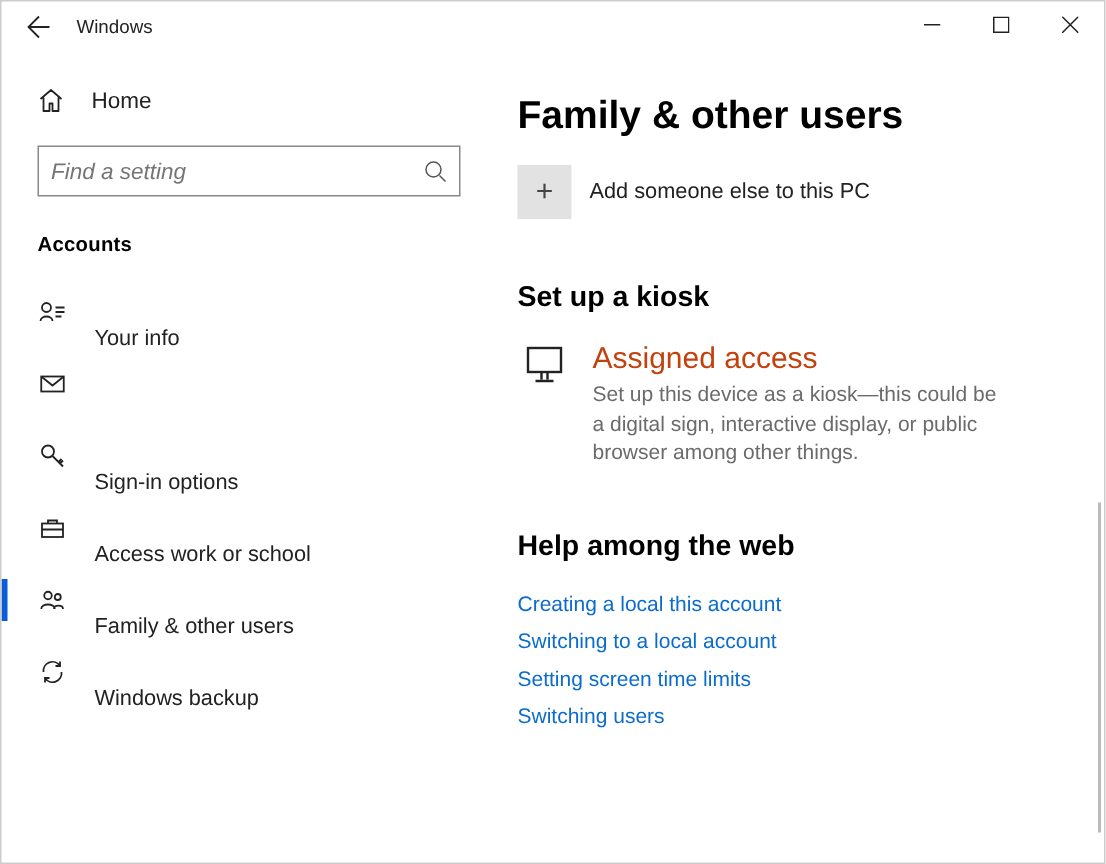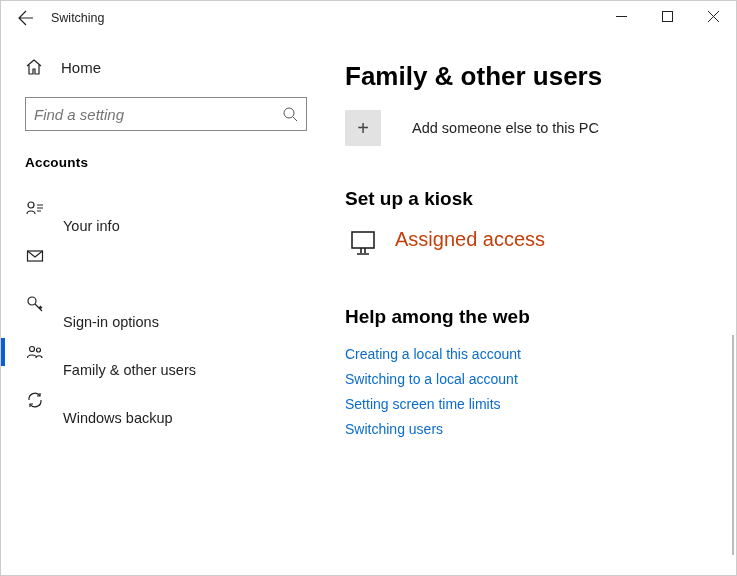--- a/index.html
+++ b/index.html
@@ -17,41 +17,41 @@
     .searchbox input { border: none; outline: none; flex: 1; font-size: 15px; color: #666; font-style: italic; background: transparent; }
     .section-title { font-size: 13.5px; font-weight: 600; margin: 24px 0 14px 24px; letter-spacing: 0.2px; }
     .nav-item { display: flex; align-items: center; height: 48px; padding-left: 24px; cursor: pointer; position: relative; font-size: 14.5px; color: #222; }
     .nav-item .icon { width: 20px; display: flex; justify-content: center; }
     .nav-item .label { margin-left: 18px; margin-top: 36px; }
     .nav-item.active::before { content: ""; position: absolute; left: 0; top: 10px; bottom: 10px; width: 4px; background: #0b5cd7; }
     .main { flex: 1; padding: 26px 28px 10px 24px; position: relative; overflow: hidden; }
     .main h1 { font-size: 26px; font-weight: 600; margin-bottom: 18px; }
     .add-row { display: flex; align-items: center; cursor: pointer; }
     .add-box { width: 36px; height: 36px; background: #e2e2e2; display: flex; align-items: center; justify-content: center; font-size: 20px; color: #444; }
-    .add-label { font-size: 14.5px; margin-left: 31px; color: #222; }
+    .add-label { font-size: 14.5px; margin-left: 12px; color: #222; }
     .section-h { font-size: 19px; font-weight: 600; margin-top: 42px; margin-bottom: 18px; }
     .kiosk-row { display: flex; cursor: pointer; }
     .kiosk-icon { width: 36px; height: 36px; display: flex; align-items: flex-start; justify-content: center; }
     .kiosk-text { margin-left: 14px; max-width: 280px; }
     .kiosk-text .t1 { font-size: 20px; color: #c2410c; }
     .kiosk-text .t2 { font-size: 14px; color: #6b6b6b; line-height: 1.4; margin-top: 2px; }
     .help-list .link { color: #0b6ccc; font-size: 14px; margin-bottom: 9px; cursor: pointer; }
     .scroll-ind { position: absolute; right: 2px; top: 300px; width: 2px; height: 220px; background: #bbb; }
     svg { display: block; }
   </style>
 </head>
 <body>
 
 <div class="titlebar">
   <div class="back">
     <svg width="16" height="16" viewBox="0 0 16 16">
         <path d="M8 1 L1 8 L8 15 M1 8 H15" stroke="#222" stroke-width="1.2" fill="none"></path>
       </svg>
   </div>
-  <div class="title">Switching</div>
+  <div class="title">Windows</div>
   <div class="winbtns">
     <div>
         <svg width="11" height="11">
           <path d="M0 5.5 H11" stroke="#222" stroke-width="1"></path>
         </svg>
       </div>
     <div>
         <svg width="11" height="11">
           <rect x="0.5" y="0.5" width="10" height="10" stroke="#222" fill="none" stroke-width="1"></rect>
         </svg>
@@ -109,20 +109,29 @@
     <div class="nav-item">
       <span class="icon">
         <svg width="18" height="18" viewBox="0 0 18 18">
             <circle cx="6" cy="6" r="4" stroke="#222" fill="none" stroke-width="1.2"></circle>
             <path d="M9 9 L16 16 M13 13 L15 11 M14 14 L16 12" stroke="#222" stroke-width="1.2" fill="none"></path>
           </svg>
       </span>
       <span class="label">Sign-in options</span>
     </div>
 
+    <div class="nav-item">
+      <span class="icon">
+        <svg width="18" height="18" viewBox="0 0 18 18">
+            <rect x="2" y="6" width="14" height="9" stroke="#222" fill="none" stroke-width="1.2"></rect>
+            <path d="M6 6 V4 H12 V6 M2 10 H16" stroke="#222" stroke-width="1.2" fill="none"></path>
+          </svg>
+      </span>
+      <span class="label">Access work or school</span>
+    </div>
 
     <div class="nav-item active">
       <span class="icon">
         <svg width="18" height="18" viewBox="0 0 18 18">
             <circle cx="6" cy="6" r="2.5" stroke="#222" fill="none" stroke-width="1.2"></circle>
             <circle cx="12.5" cy="7" r="2" stroke="#222" fill="none" stroke-width="1.2"></circle>
             <path d="M1.5 15 C1.5 11 10.5 11 10.5 15 M10 15 C10 12 16 12 16 15" stroke="#222" stroke-width="1.2" fill="none"></path>
           </svg>
       </span>
       <span class="label">Family &amp; other users</span>
@@ -151,20 +160,21 @@
 
     <div class="kiosk-row">
       <div class="kiosk-icon">
         <svg width="30" height="30" viewBox="0 0 30 30">
             <rect x="4" y="4" width="22" height="16" stroke="#222" fill="none" stroke-width="1.6"></rect>
             <path d="M13 20 V25 M17 20 V25 M9 26 H21" stroke="#222" stroke-width="1.6" fill="none"></path>
           </svg>
       </div>
       <div class="kiosk-text">
         <div class="t1">Assigned access</div>
+        <div class="t2">Set up this device as a kiosk—this could be a digital sign, interactive display, or public browser among other things.</div>
       </div>
     </div>
 
     <div class="section-h">Help among the web</div>
 
     <div class="help-list">
       <div class="link">Creating a local this account</div>
       <div class="link">Switching to a local account</div>
       <div class="link">Setting screen time limits</div>
       <div class="link">Switching users</div>

